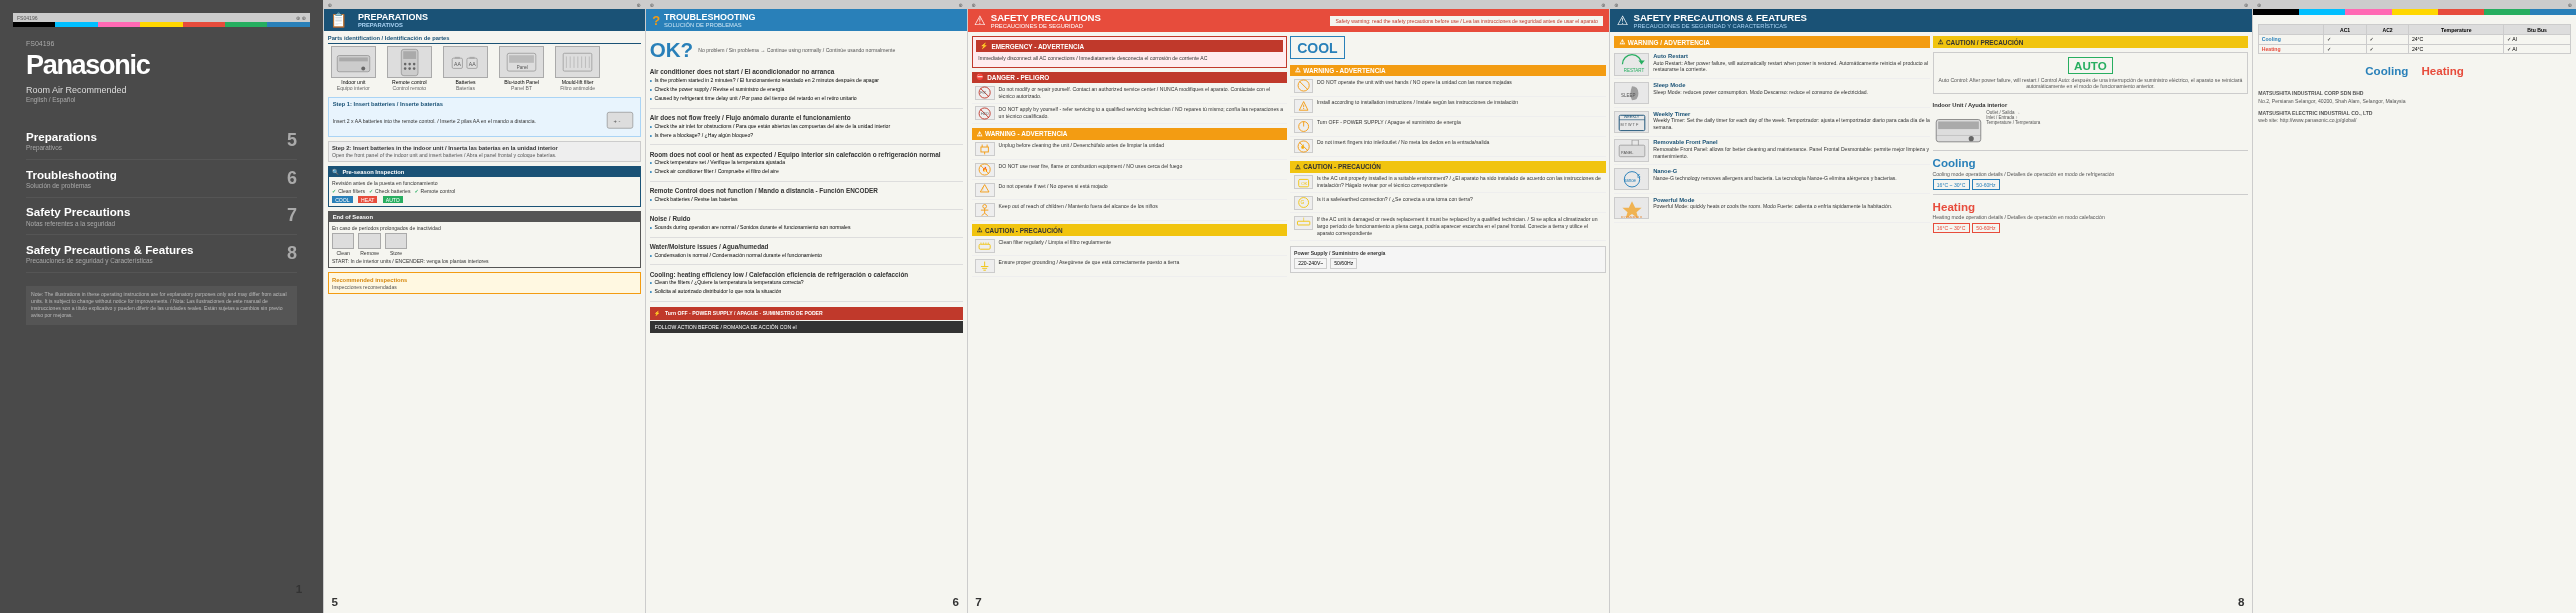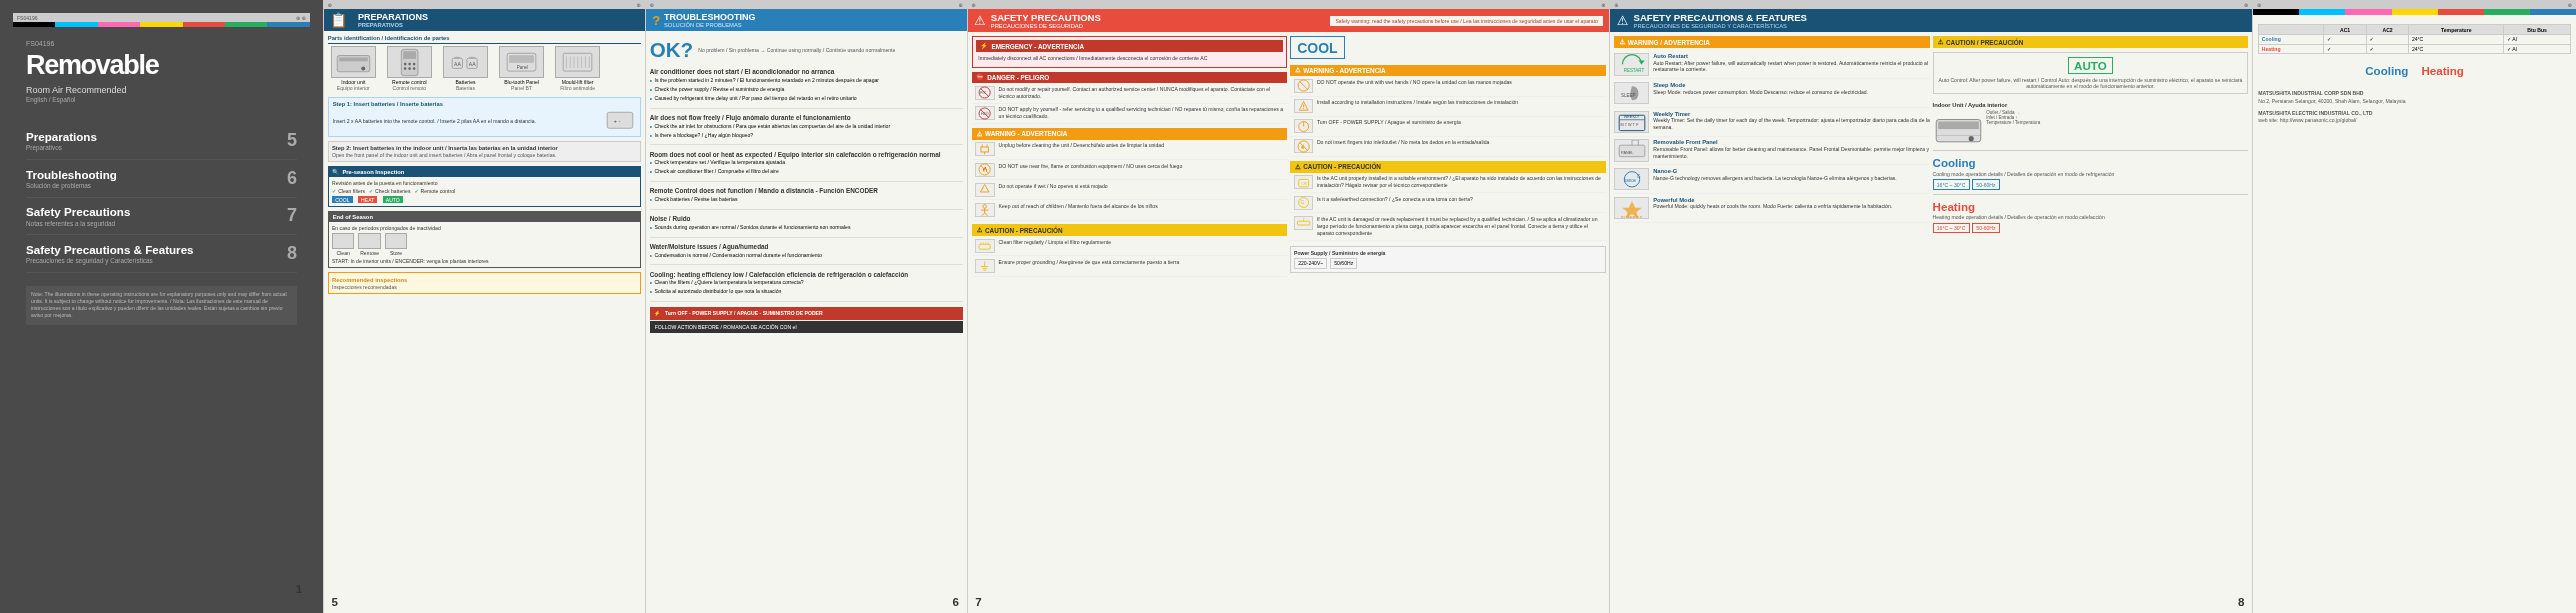--- a/index.html
+++ b/index.html
@@ -420,21 +420,21 @@
       <div class="cb-seg" style="background:#ff69b4"></div>
       <div class="cb-seg" style="background:#ffd700"></div>
       <div class="cb-seg" style="background:#e74c3c"></div>
       <div class="cb-seg" style="background:#27ae60"></div>
       <div class="cb-seg" style="background:#2980b9"></div>
     </div>
 
     <div style="padding: 13px 13px 6.4px 13px;">
       <div class="model-number">FS04196</div>
 
-      <div class="brand-logo">Removable</div>
+      <div class="brand-logo">Panasonic</div>
 
       <div class="product-type">Room Air Recommended</div>
       <div class="language-text">English / Español</div>
 
       <div class="toc-section">
         <div class="toc-item">
           <div>
             <div class="toc-item-title">Preparations</div>
             <div class="toc-item-subtitle">Preparativos</div>
           </div>

